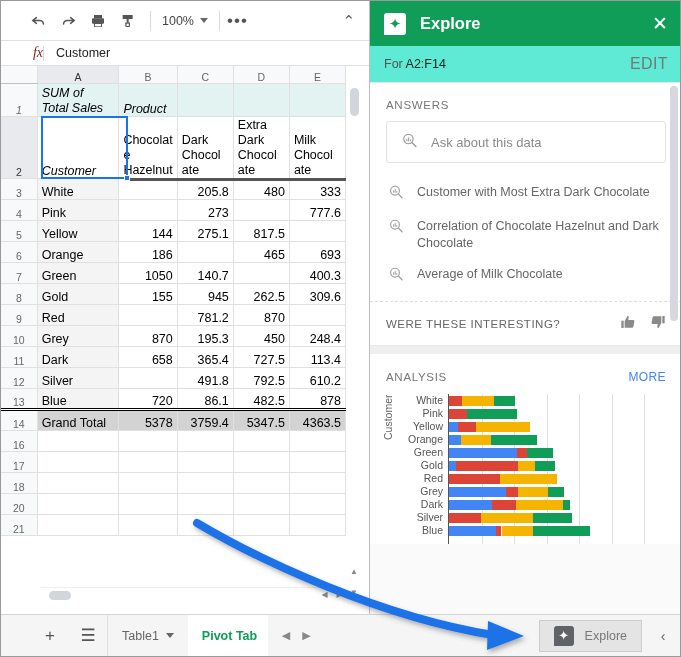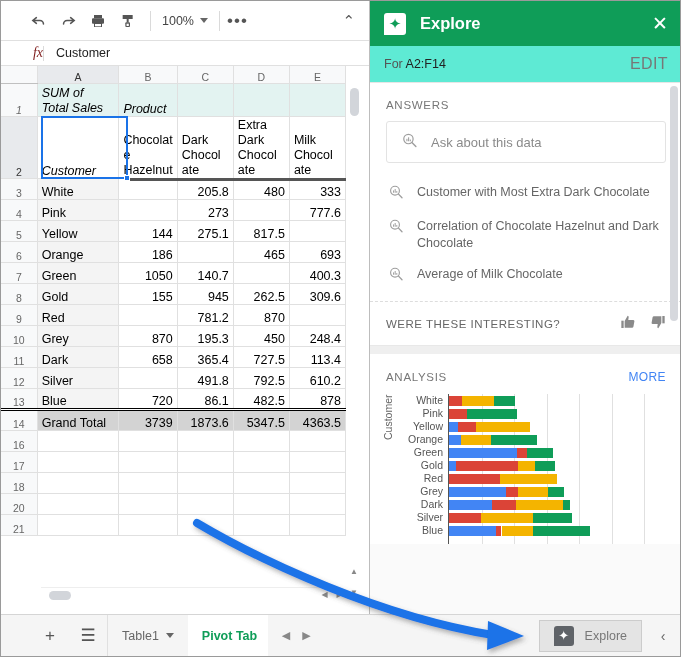--- a/index.html
+++ b/index.html
@@ -307,22 +307,22 @@
               <td class="cC num">86.1</td>
               <td class="cD num">482.5</td>
               <td class="cE num">878</td>
             </tr>
           </tbody>
 
         <tbody>
             <tr class="rtotal">
           <td class="rowhead" style="background:#f8f9fa;font-weight:normal;border-top:none">14</td>
           <td class="cA">Grand Total</td>
-          <td class="cB num">3739</td>
-          <td class="cC num">1873.6</td>
+          <td class="cB num">5378</td>
+          <td class="cC num">3759.4</td>
           <td class="cD num">5347.5</td>
           <td class="cE num">4363.5</td>
         </tr>
 
         </tbody>
           <tbody id="empty-rows">
             <tr class="empty-row">
               <td class="rowhead">16</td>
               <td class="cA"></td>
               <td class="cB"></td>

